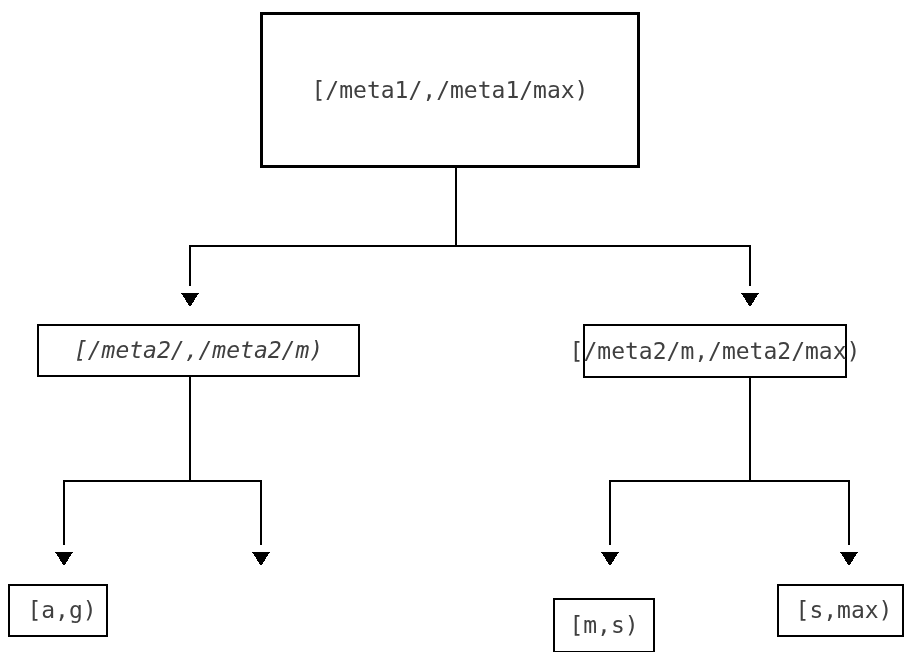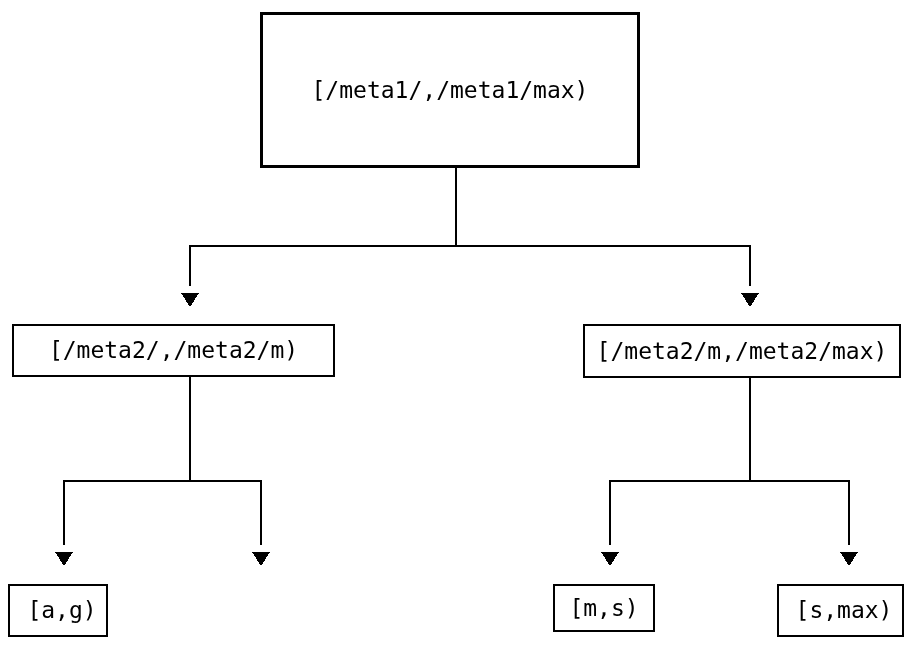--- a/index.html
+++ b/index.html
@@ -32,31 +32,31 @@
   }
   .node {
     position: absolute;
     box-sizing: border-box;
     border: 2px solid #000000;
     background: #ffffff;
     display: flex;
     align-items: center;
     justify-content: center;
     font-size: 23px;
-    color: #000000;
+    color: #404040;
     white-space: nowrap;
     line-height: 1;
   }
   
   .node-root        { left: 260px; top: 12px;  width: 380px; height: 156px; border-width: 3px; }
-  .node-meta2-left  { left: 12px;  top: 324px; width: 323px; height: 53px; }
-  .node-meta2-right { left: 583px; top: 324px; width: 318px; height: 54px; }
+  .node-meta2-left  { left: 37px;  top: 324px; width: 323px; height: 53px; font-style: italic; }
+  .node-meta2-right { left: 583px; top: 324px; width: 264px; height: 54px; }
   .node-leaf-ag     { left: 8px;   top: 584px; width: 100px; height: 53px; padding-left: 8px; }
   .node-leaf-gm     { left: 204px; top: 584px; width: 99px;  height: 53px; }
-  .node-leaf-ms     { left: 553px; top: 584px; width: 102px; height: 48px; text-align: center; }
+  .node-leaf-ms     { left: 553px; top: 598px; width: 102px; height: 55px; text-align: center; }
   .node-leaf-smax   { left: 777px; top: 584px; width: 127px; height: 53px; padding-left: 7px; }
 </style>
 </head>
 <body>
 
 <div class="stage">
 
   <svg class="edges" width="912" height="652" viewBox="0 0 912 652" shape-rendering="crispEdges">
 
     <line x1="456" y1="168" x2="456" y2="247"></line>

